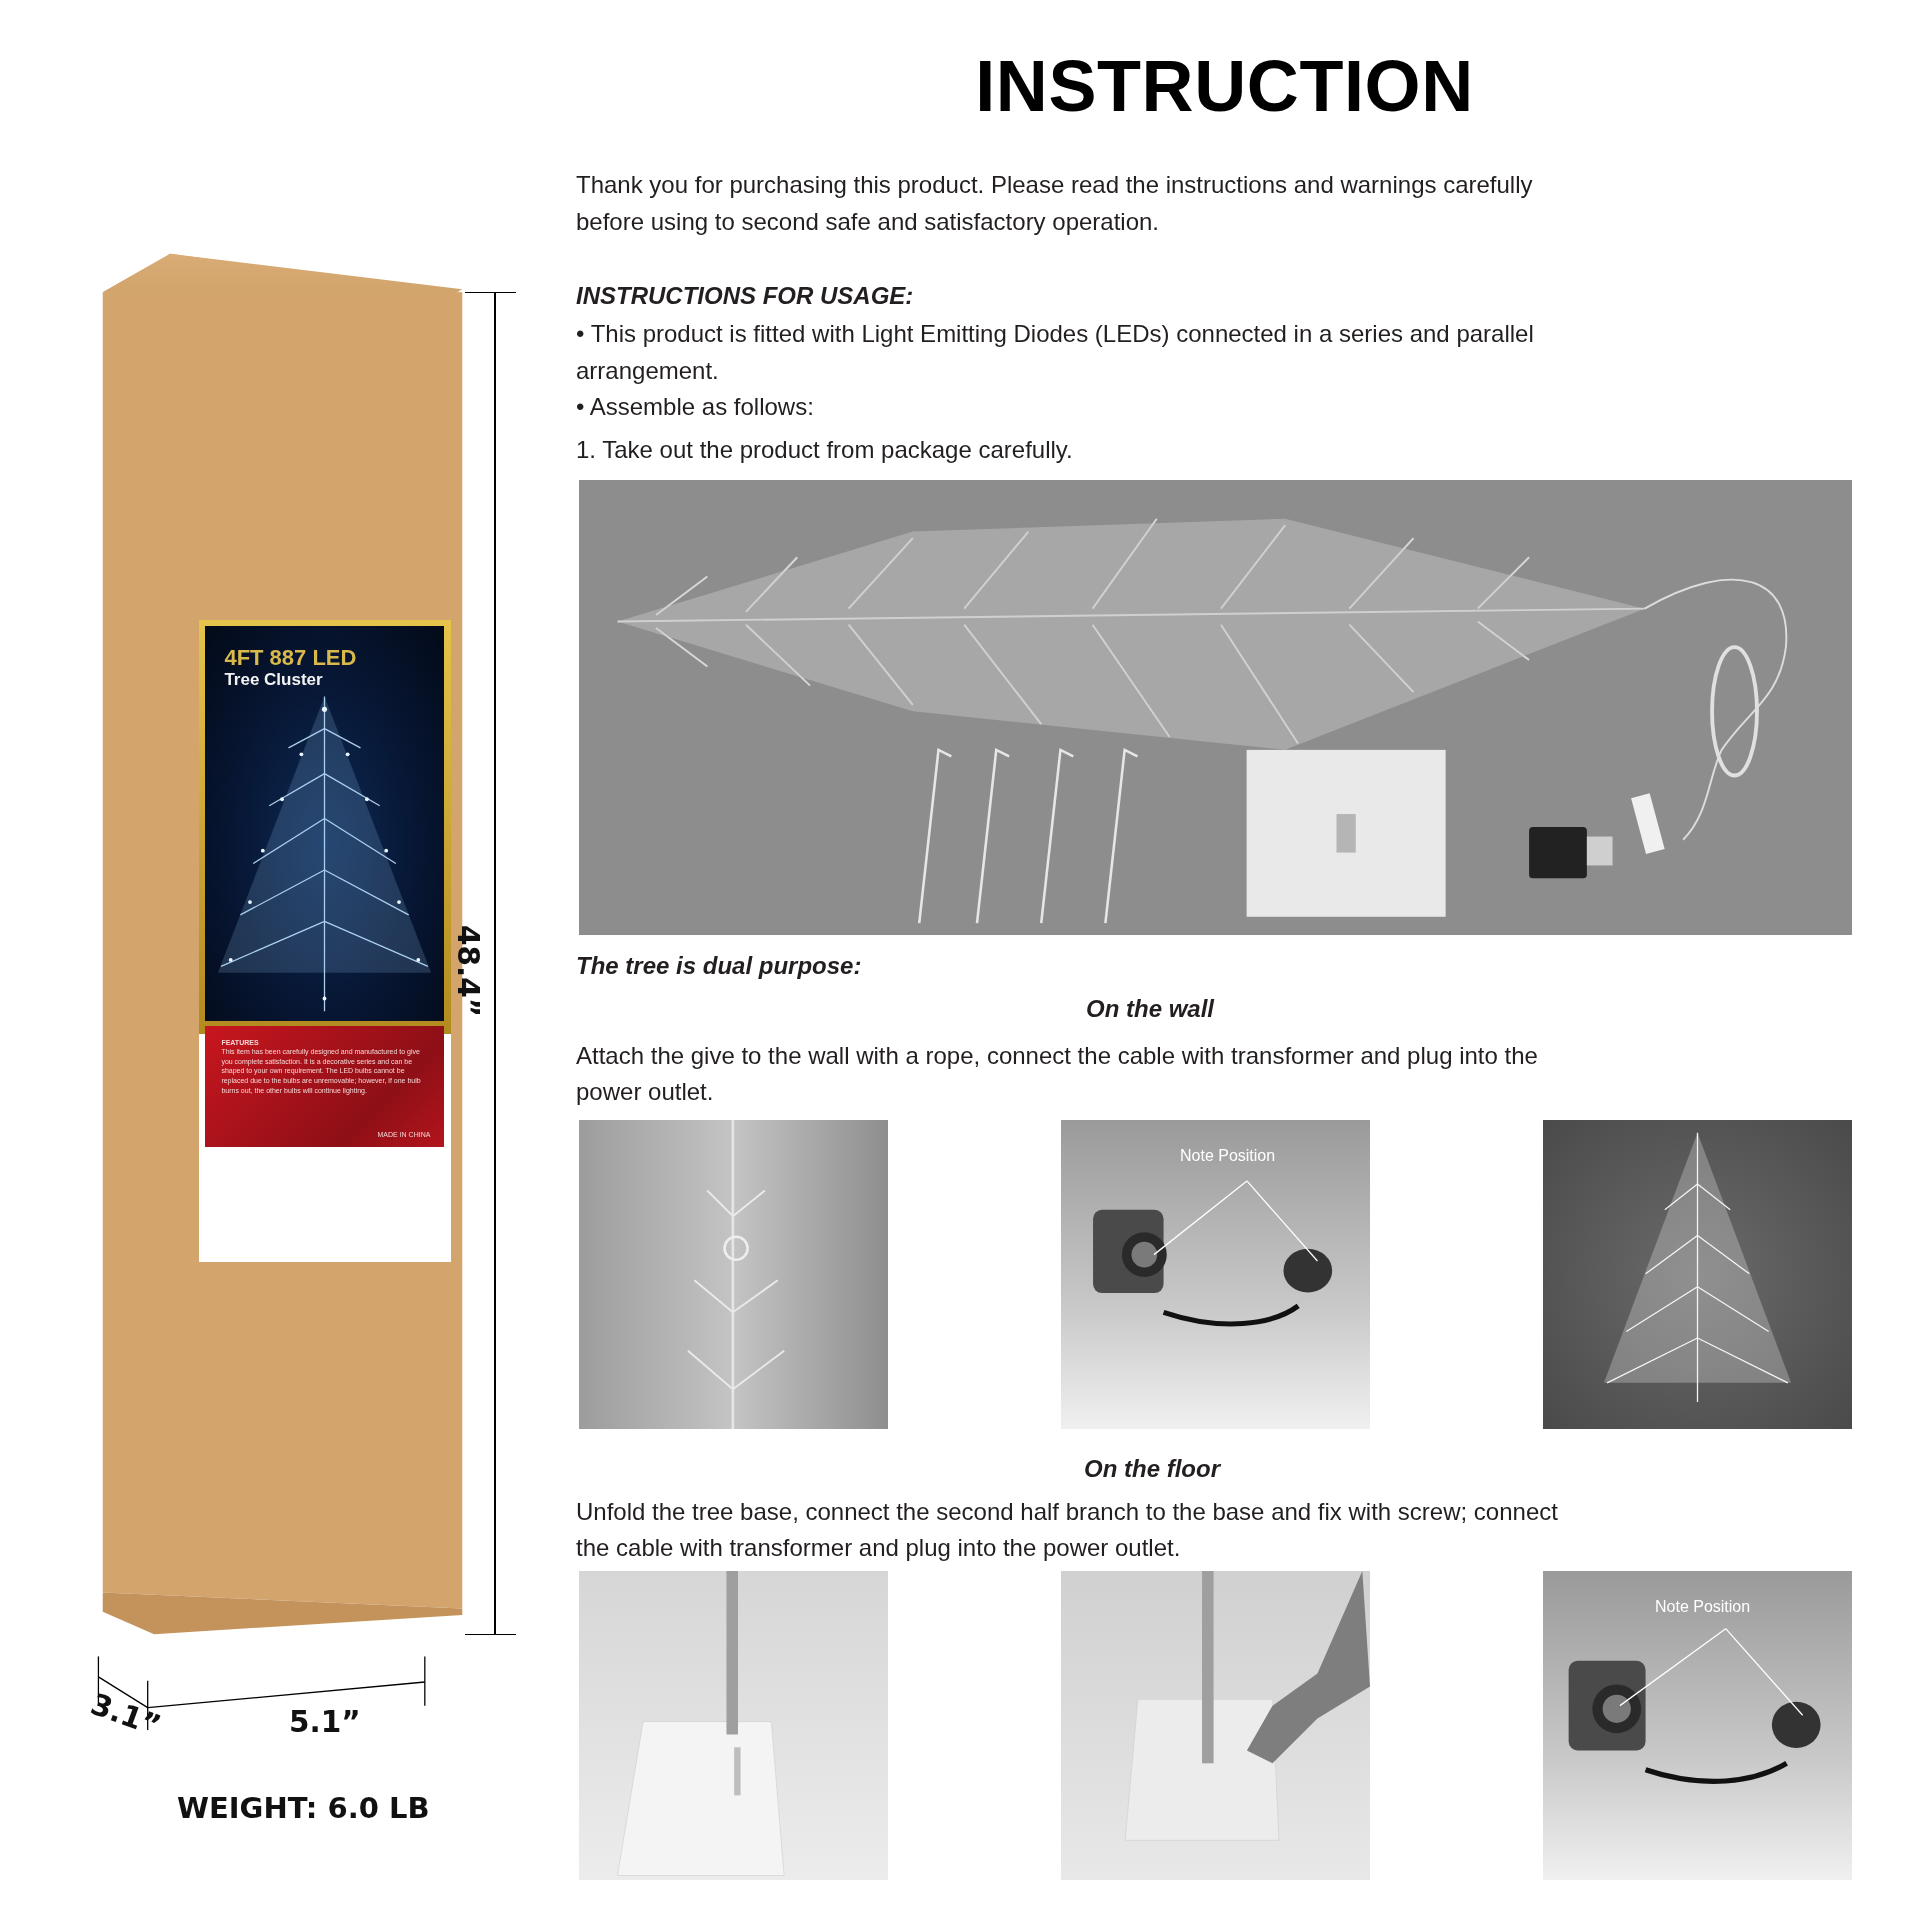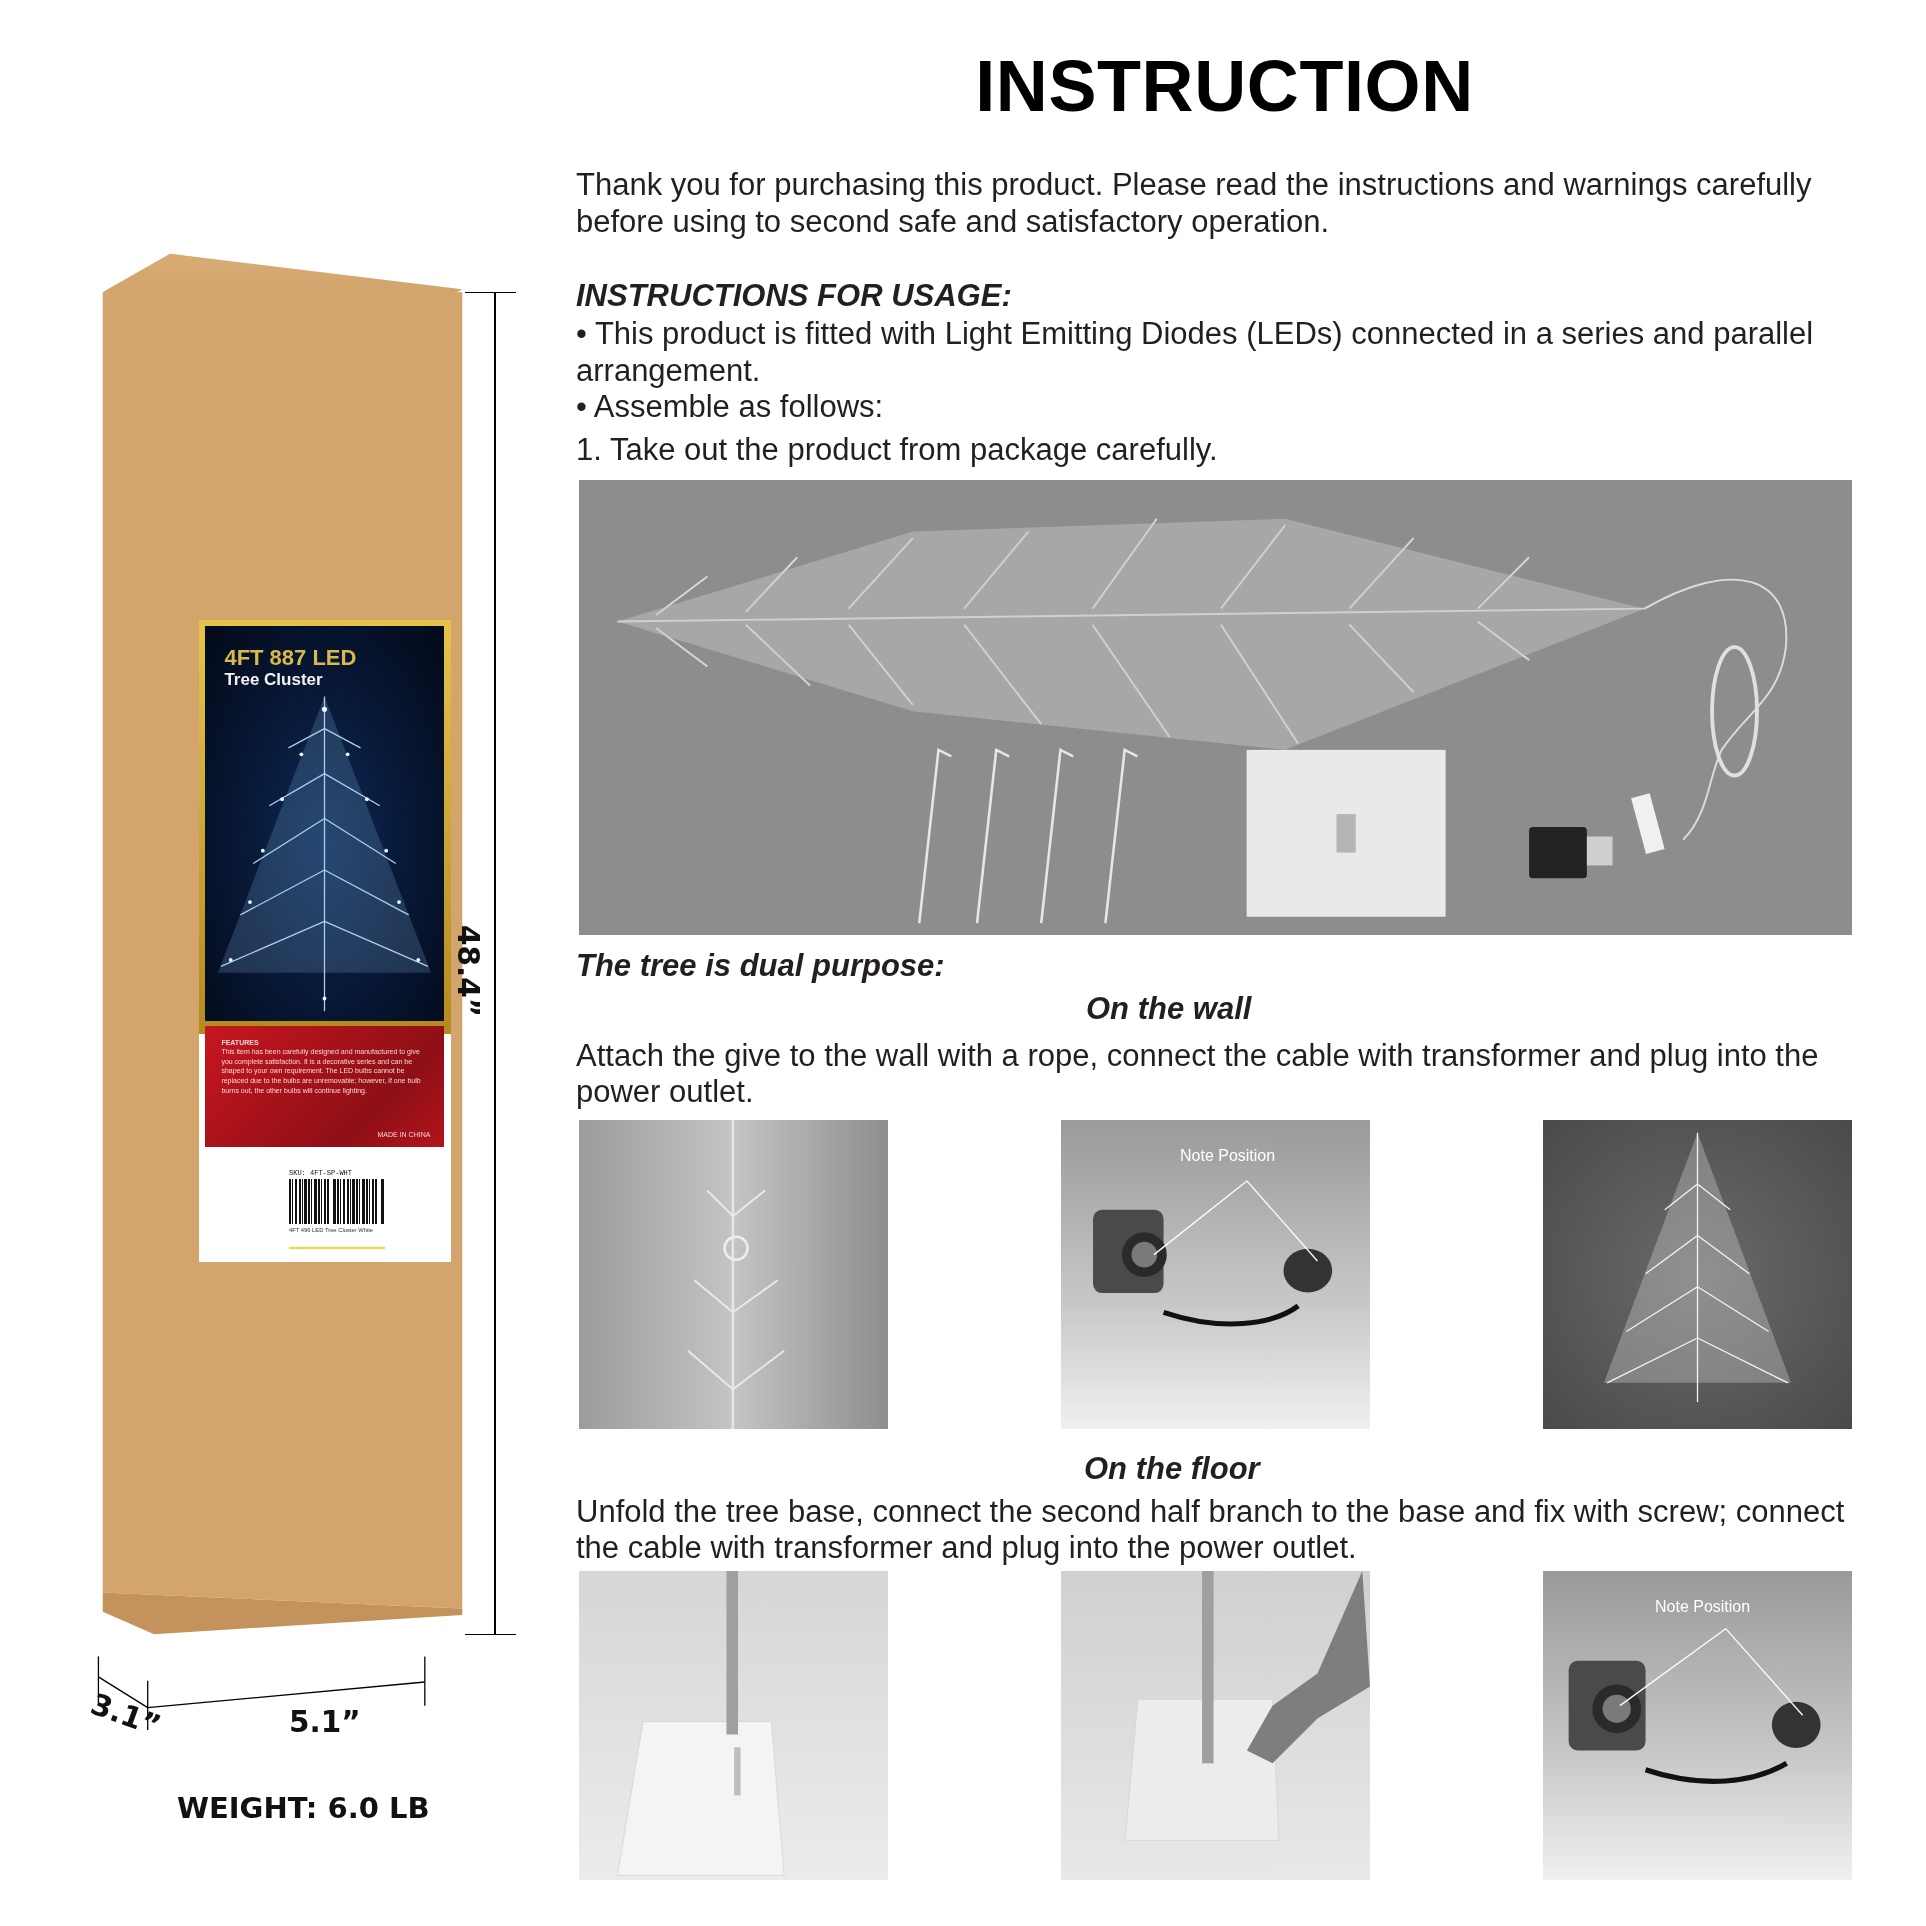--- a/index.html
+++ b/index.html
@@ -1,20 +1,20 @@
 <!DOCTYPE html>
 <html style="font-size:10.3px"><head>
 <meta charset="utf-8">
 <style>
   html,body{margin:0;padding:0;background:#fff;}
   body{width:1926px;height:1926px;position:relative;overflow:hidden;font-family:"Liberation Sans",sans-serif;color:#231f20;}
   .abs{position:absolute;}
   
   .title{left:0;width:2449px;top:45px;text-align:center;font-weight:bold;font-size:72px;letter-spacing:0.6px;color:#000;}
-  .para{left:576px;font-size:31px;line-height:37px;color:#231f20;}
+  .para{left:576px;font-size:24px;line-height:37px;color:#231f20;}
   .heading{font-weight:bold;font-style:italic;}
   .photo{position:absolute;background:#888;overflow:hidden;}
   .label{left:199px;top:620px;width:252px;height:642px;background:#fff;}
   .label-gold{position:absolute;left:0;top:0;width:252px;height:414px;background:linear-gradient(180deg,#e4c44a,#b38a1f);}
   .label-dark{position:absolute;left:6.4px;top:6.4px;width:239px;height:395px;background:radial-gradient(ellipse at 50% 55%,#0c2a55 0%,#071633 55%,#030a18 100%);overflow:hidden;}
   .label-red{position:absolute;left:6.4px;top:406px;width:239px;height:121px;background:linear-gradient(135deg,#c8161f,#8e0f16 70%,#b3141c);}
   .lbl-t1{position:absolute;left:19px;top:19px;font-weight:bold;font-size:22px;color:#d9b84c;}
   .lbl-t2{position:absolute;left:19px;top:44px;font-weight:bold;font-size:17px;color:#f2f2f2;}
   .red-text{position:absolute;left:16px;top:11.6px;right:13px;font-size:7px;line-height:9.6px;color:#f3d6d6;}
   .red-made{position:absolute;right:14px;bottom:9px;font-size:7px;color:#f3d6d6;}
@@ -87,26 +87,20 @@
         </g>
       </svg>
     </div>
     <div class="label-red">
       <div class="red-text">
         <div style="font-weight:bold;">FEATURES</div>
         <div>This item has been carefully designed and manufactured to give you complete satisfaction. It is a decorative series and can be shaped to your own requirement. The LED bulbs cannot be replaced due to the bulbs are unremovable; however, if one bulb burns out, the other bulbs will continue lighting.</div>
       </div>
       <div class="red-made">MADE IN CHINA</div>
     </div>
-    <div class="barcode-area">
-      <div class="barcode-num">SKU: 4FT-SP-WHT</div>
-      <div class="barcode"></div>
-      <div class="barcode-sub">4FT 496 LED Tree Cluster White</div>
-      <div class="barcode-line"></div>
-    </div>
   </div>
 
   <div class="abs dim-line" style="left:494px;top:292px;width:1.9px;height:1342px;"></div>
   <div class="abs dim-line" style="left:465px;top:292px;width:51px;height:1.3px;"></div>
   <div class="abs dim-line" style="left:465px;top:1634px;width:51px;height:1.3px;"></div>
   <div class="abs dim" style="left:485px;top:925px;font-size:29.5px;transform:rotate(90deg);transform-origin:left top;">48.4”</div>
 
   <svg class="abs" style="left:64px;top:1618px" width="449" height="128" viewBox="0 0 700 200">
     <line x1="53" y1="60" x2="53" y2="137" stroke="#000" stroke-width="2"></line>
     <line x1="53" y1="92" x2="130" y2="140" stroke="#000" stroke-width="2"></line>

